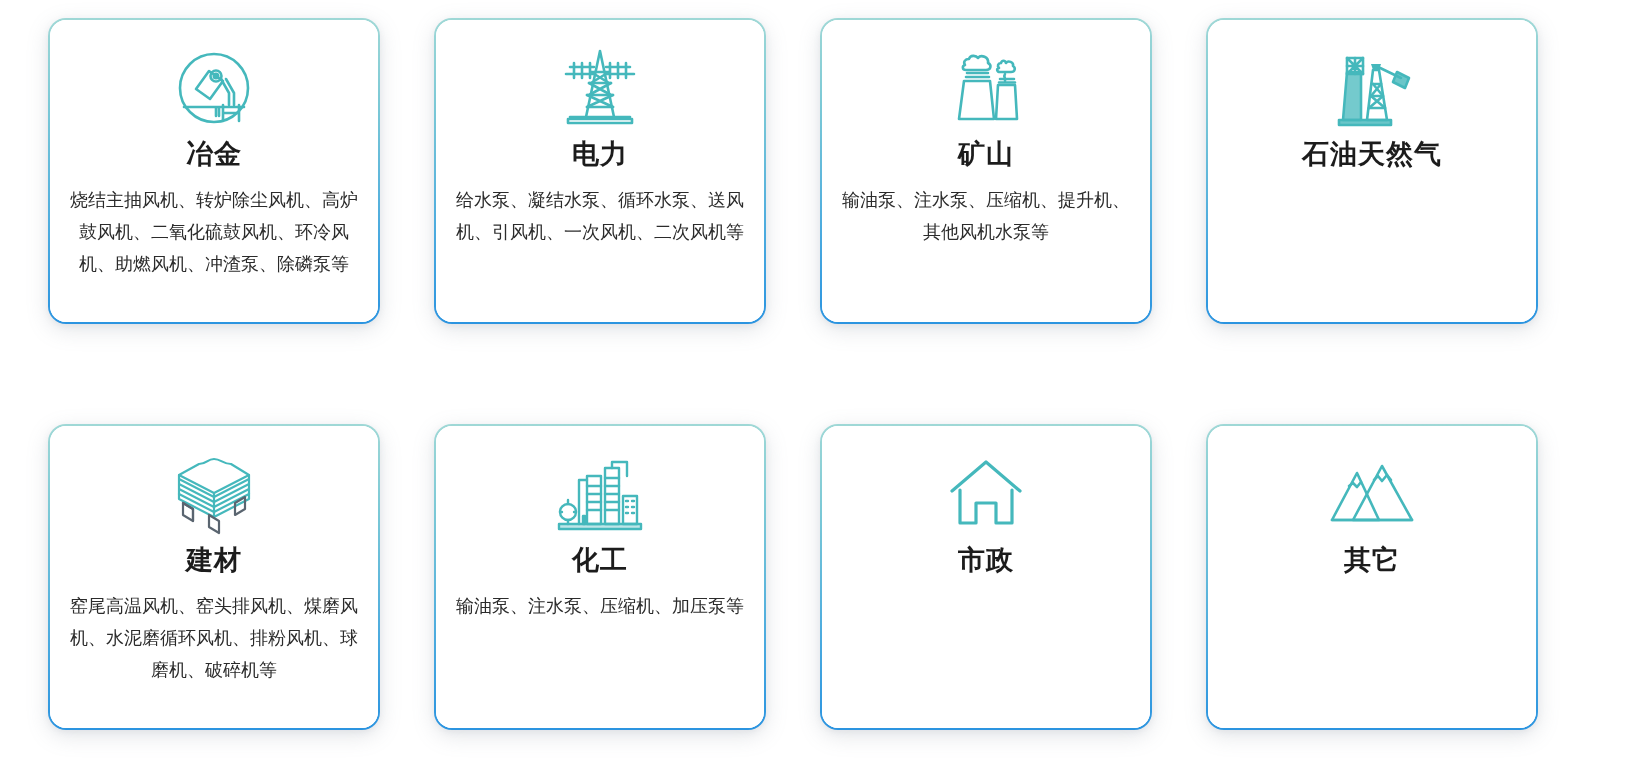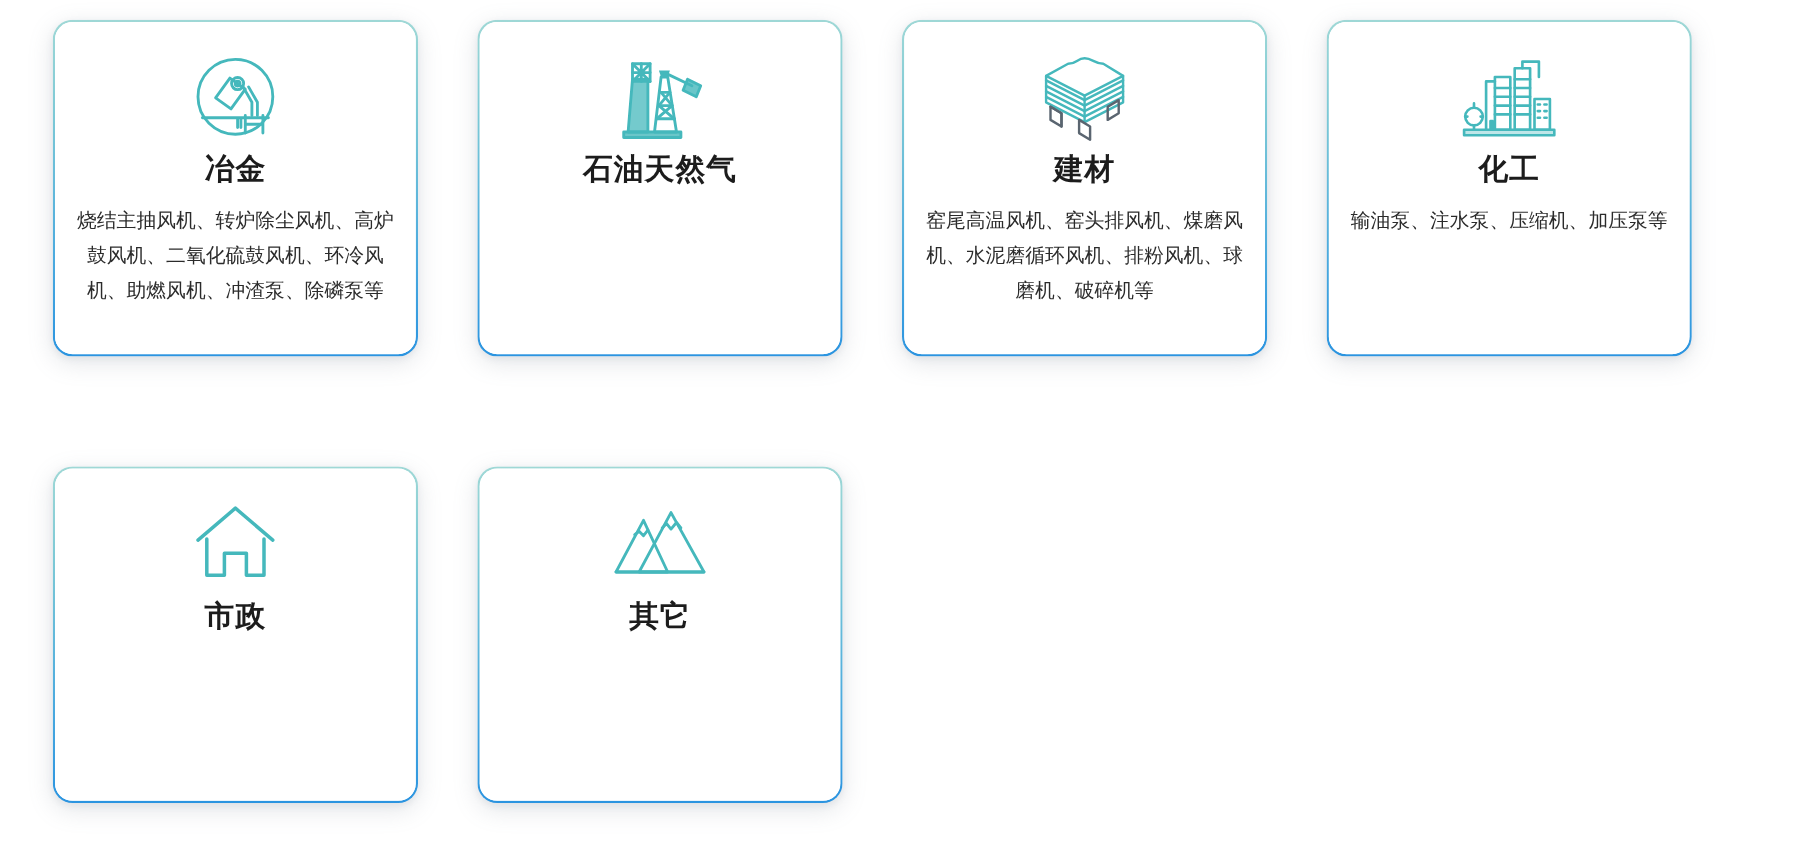--- a/index.html
+++ b/index.html
@@ -104,21 +104,58 @@
             <path d="M13 62 L73 62"></path>
             <path d="M52 60 L52 76 M68 60 L68 76 M52 68 L68 68"></path>
             <path d="M45 63 L45 71 M48 63 L48 71"></path>
           </svg>
         </div>
         <div class="card-title">冶金</div>
         <div class="card-desc">烧结主抽风机、转炉除尘风机、高炉鼓风机、二氧化硫鼓风机、环冷风机、助燃风机、冲渣泵、除磷泵等</div>
       </div>
     </div>
 
-
+    <div class="card">
+      <div class="card-inner">
+        <div class="icon-wrap">
+          <svg width="80" height="86" viewBox="0 0 80 86" fill="none" stroke="#45b8bc" stroke-width="2.6" stroke-linecap="round" stroke-linejoin="round">
+            <path d="M40 6 L26 72 M40 6 L54 72"></path>
+            <path d="M10 72 L70 72"></path>
+            <path d="M8 74 L72 74 L72 78 L8 78 Z"></path>
+            <path d="M31 27 L49 27 M29 38 L51 38 M27 50 L53 50"></path>
+            <path d="M31 27 L49 38 M49 27 L31 38 M29 38 L51 50 M51 38 L29 50 M27 50 L53 62 M53 50 L27 62"></path>
+            <path d="M27 62 L53 62"></path>
+            <path d="M10 22 L34 22 M6 29 L34 29"></path>
+            <path d="M14 18 L14 33 M22 18 L22 33 M30 18 L30 33"></path>
+            <path d="M46 22 L70 22 M46 29 L74 29"></path>
+            <path d="M50 18 L50 33 M58 18 L58 33 M66 18 L66 33"></path>
+          </svg>
+        </div>
+        <div class="card-title">电力</div>
+        <div class="card-desc">给水泵、凝结水泵、循环水泵、送风机、引风机、一次风机、二次风机等</div>
+      </div>
+    </div>
+
+    <div class="card">
+      <div class="card-inner">
+        <div class="icon-wrap">
+          <svg width="82" height="82" viewBox="0 0 82 82" fill="none" stroke="#45b8bc" stroke-width="2.6" stroke-linecap="round" stroke-linejoin="round">
+            <path d="M19 34 L45 34 L49 72 L14 72 Z"></path>
+            <path d="M22 26 L43 26 M21 30 L44 30"></path>
+            <path d="M53 38 L70 38 L72 72 L51 72 Z"></path>
+            <path d="M55 32 L69 32 M54 35.5 L70 35.5"></path>
+            <path d="M24 12 C20 12 18 15 20 18 C17 19 17 23 21 23 L41 23 C46 23 47 18 43 16 C44 10 36 7 33 11 C31 8 25 8 24 12 Z"></path>
+            <path d="M56 16 C53 16 52 19 54 21 C51 22 52 25 55 25 L66 25 C70 25 71 21 68 19 C69 15 63 13 61 16 C60 13 57 13 56 16 Z"></path>
+            <path d="M60 27 C58 30 61 31 60 34"></path>
+          </svg>
+        </div>
+        <div class="card-title">矿山</div>
+        <div class="card-desc">输油泵、注水泵、压缩机、提升机、其他风机水泵等</div>
+      </div>
+    </div>
 
     <div class="card">
       <div class="card-inner">
         <div class="icon-wrap">
           <svg width="86" height="80" viewBox="0 0 86 80" fill="none" stroke="#45b8bc" stroke-width="2.6" stroke-linecap="round" stroke-linejoin="round">
             <path d="M14 72 L32 72 L32 24 L18 24 Z" fill="#45b8bc" fill-opacity="0.75" stroke="none"></path>
             <path d="M14 72 L32 72 L32 24 L18 24 Z"></path>
             <path d="M18 10 L34 10 L34 26 L18 26 Z"></path>
             <path d="M18 10 L34 26 M34 10 L18 26 M18 18 L34 18 M26 10 L26 26"></path>
             <path d="M38 72 L58 72 L50 22 L44 22 Z"></path>

